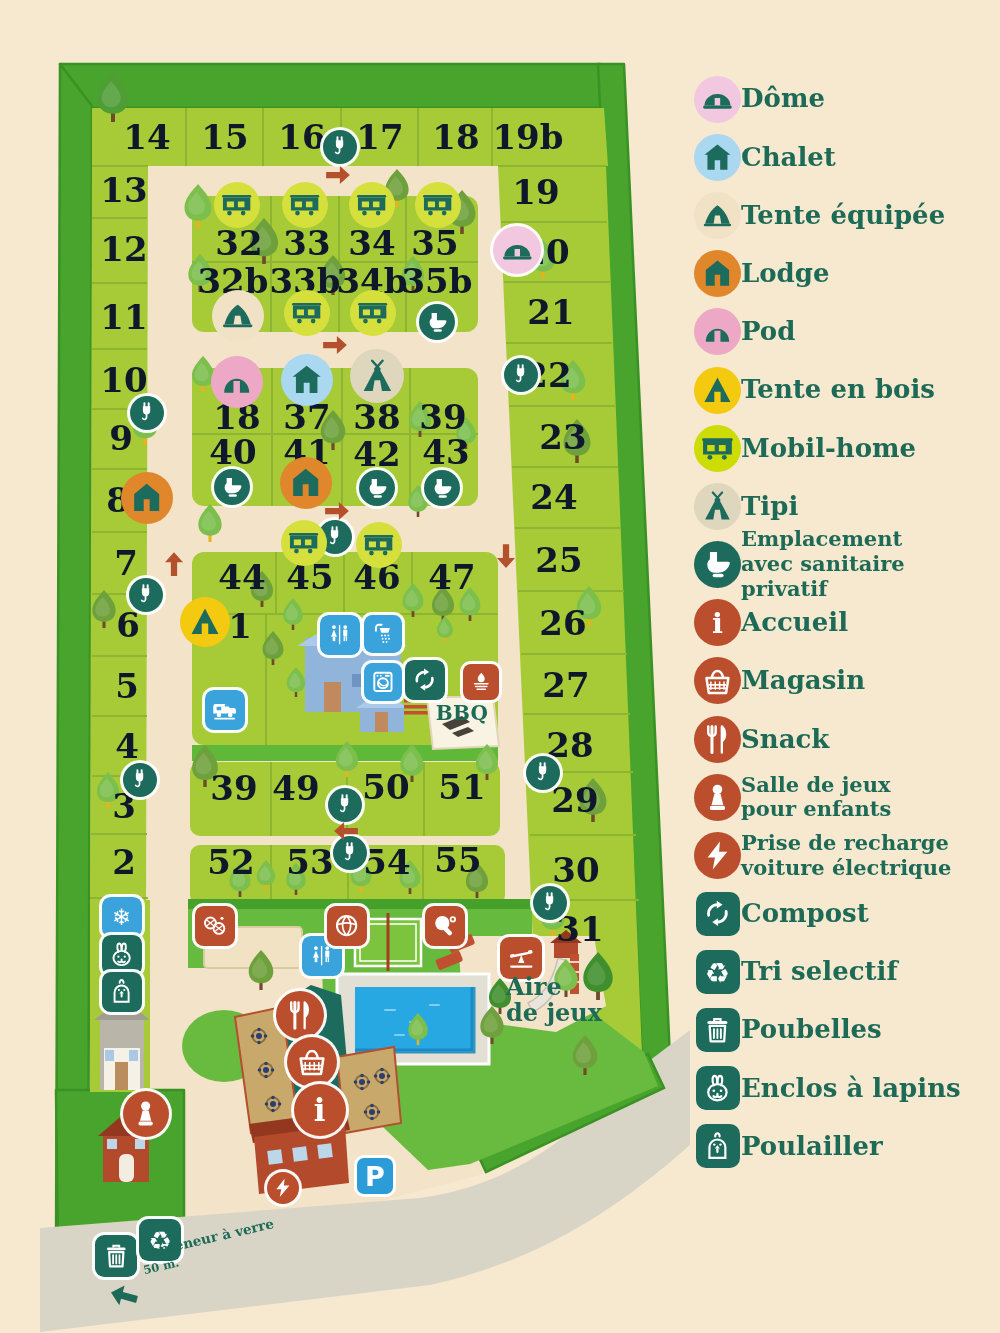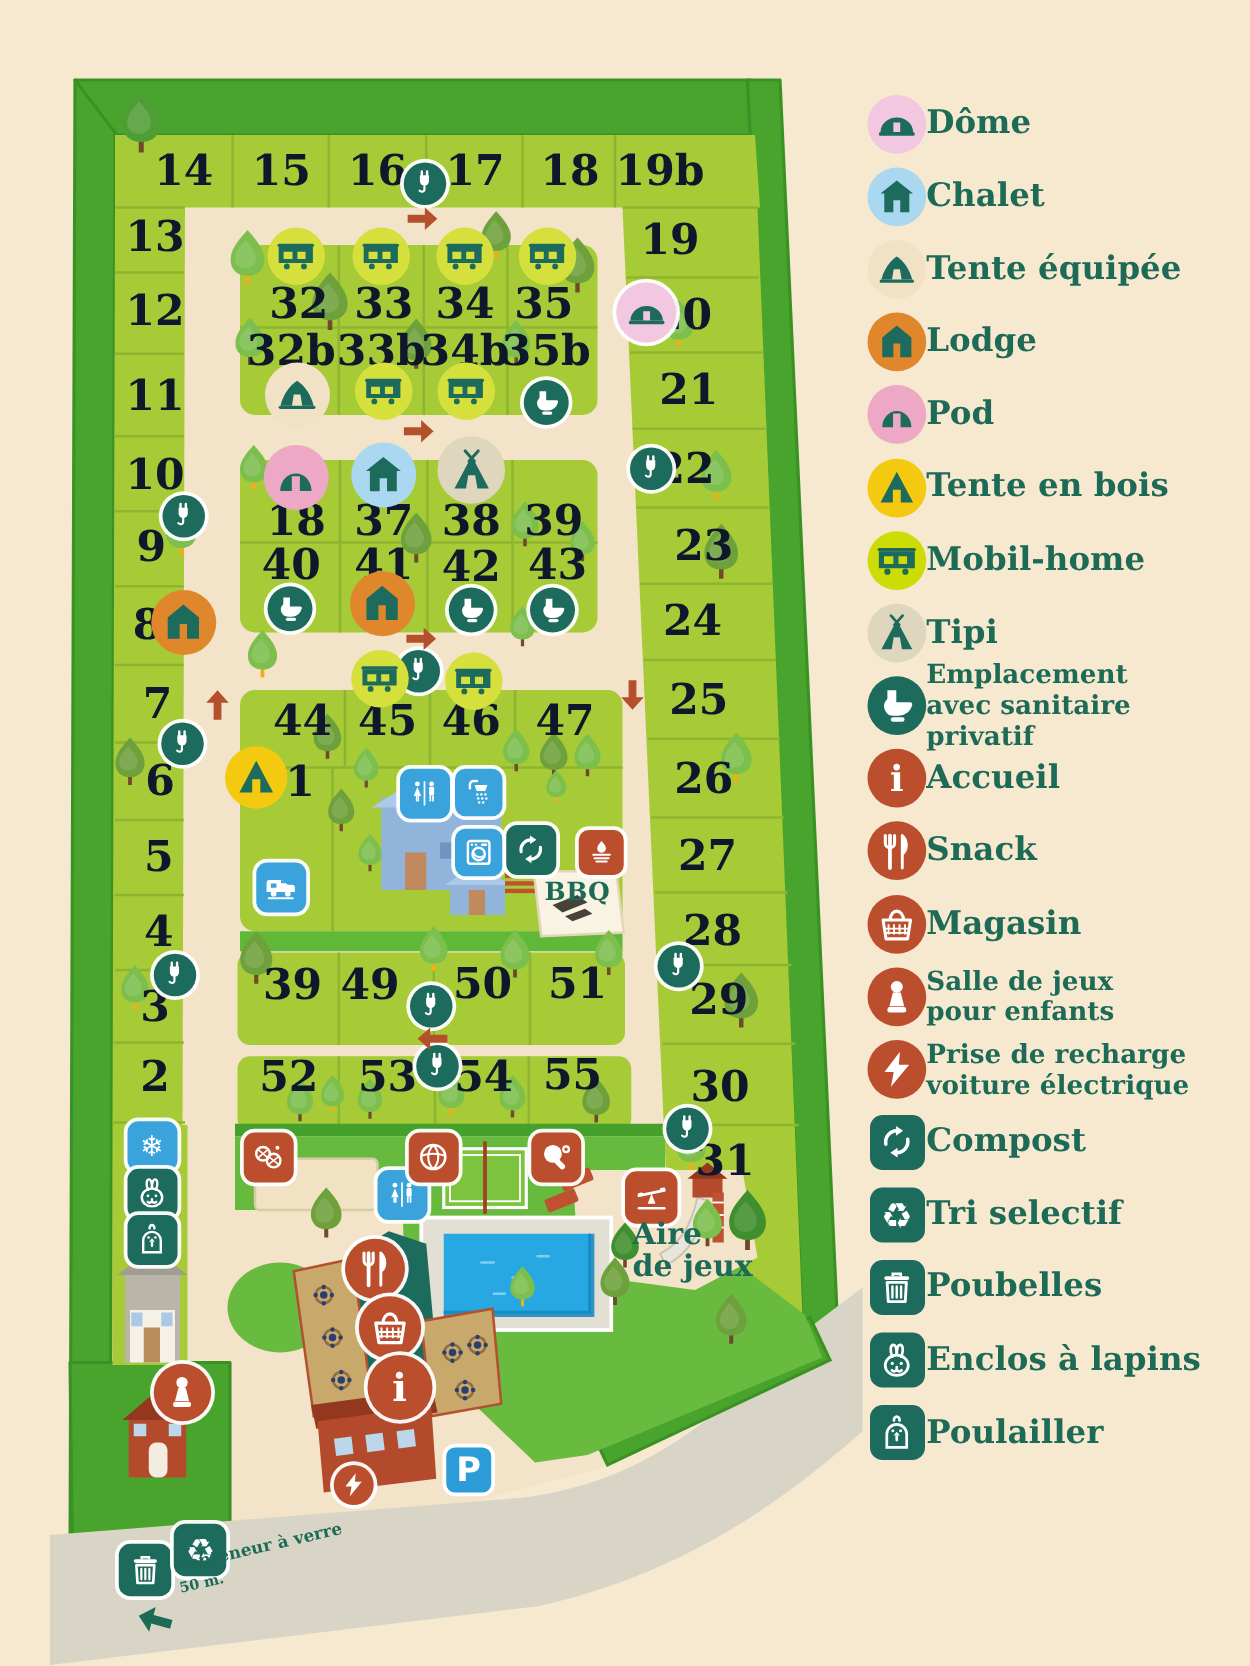--- a/index.html
+++ b/index.html
@@ -1089,32 +1089,32 @@
         <span class="lg-ic c" style="background: rgb(187, 79, 45); color: rgb(255, 255, 255);">
           <svg viewBox="0 0 24 24">
             <use href="#sym-info"></use>
           </svg>
         </span>
         <span class="lg-lb">Accueil</span>
       </div>
       <div class="lg-row">
         <span class="lg-ic c" style="background: rgb(187, 79, 45); color: rgb(255, 255, 255);">
           <svg viewBox="0 0 24 24">
+            <use href="#sym-basket"></use>
+          </svg>
+        </span>
+        <span class="lg-lb">Magasin</span>
+      </div>
+      <div class="lg-row">
+        <span class="lg-ic c" style="background: rgb(187, 79, 45); color: rgb(255, 255, 255);">
+          <svg viewBox="0 0 24 24">
             <use href="#sym-cutlery"></use>
           </svg>
         </span>
         <span class="lg-lb">Snack</span>
-      </div>
-      <div class="lg-row">
-        <span class="lg-ic c" style="background: rgb(187, 79, 45); color: rgb(255, 255, 255);">
-          <svg viewBox="0 0 24 24">
-            <use href="#sym-basket"></use>
-          </svg>
-        </span>
-        <span class="lg-lb">Magasin</span>
       </div>
       <div class="lg-row">
         <span class="lg-ic c" style="background: rgb(187, 79, 45); color: rgb(255, 255, 255);">
           <svg viewBox="0 0 24 24">
             <use href="#sym-pawn"></use>
           </svg>
         </span>
         <span class="lg-lb small">Salle de jeux<br>pour enfants</span>
       </div>
       <div class="lg-row">

